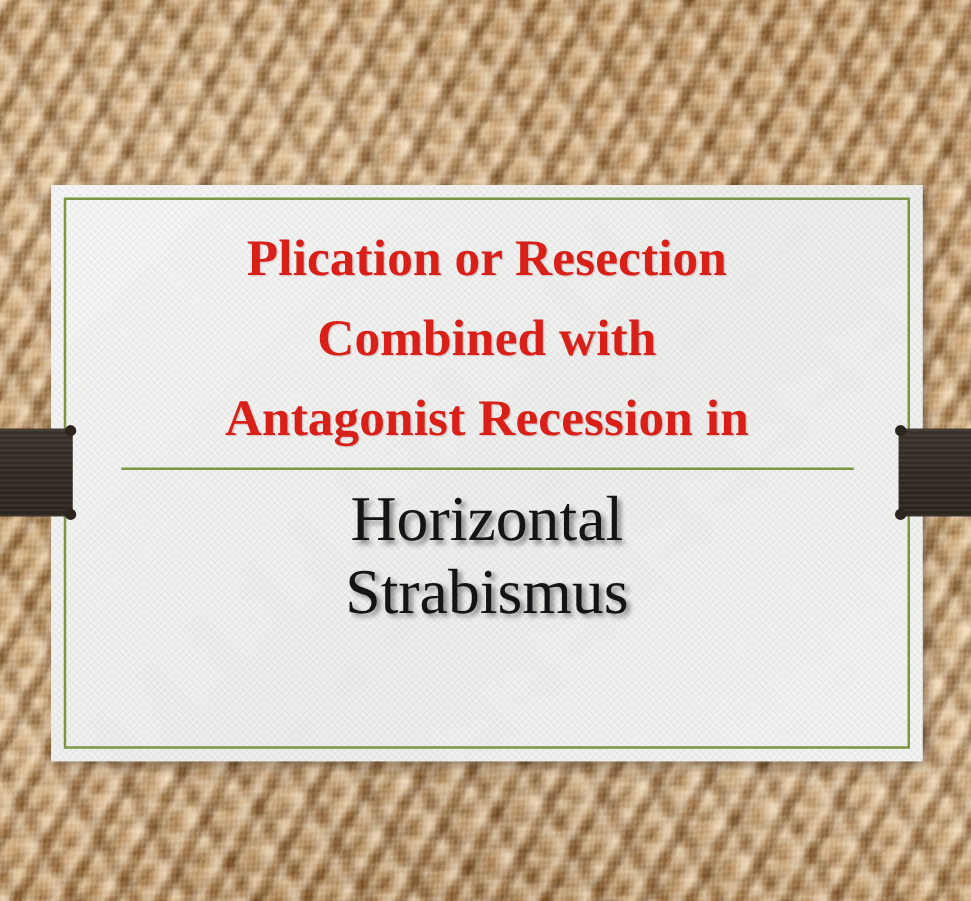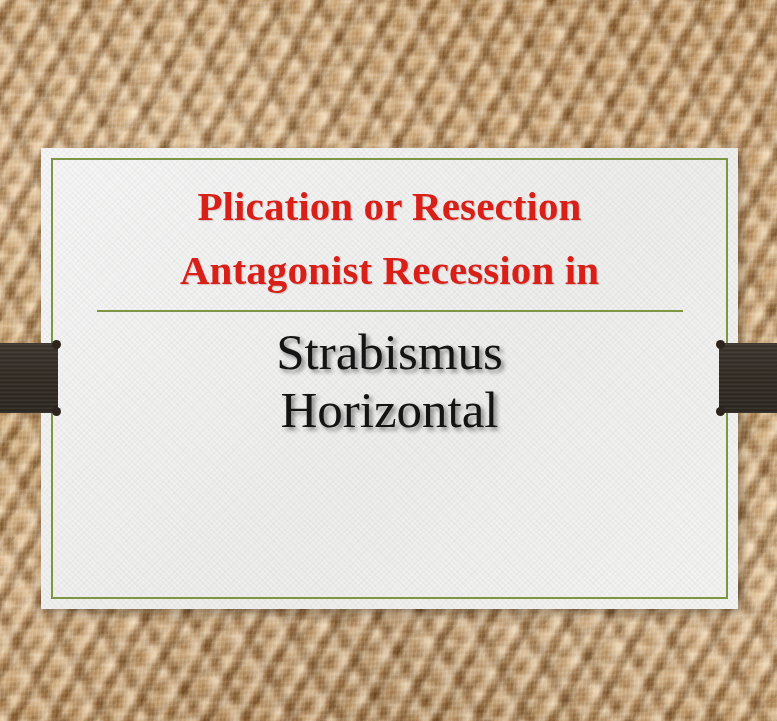--- a/index.html
+++ b/index.html
@@ -215,25 +215,26 @@
   </div>
 
   <div class="card">
     <div class="card-texture"></div>
     <div class="card-inner-border"></div>
 
     <div class="content">
 
       <div class="title-line l1">Plication or Resection</div>
 
+      <div class="title-line l2">Combined with</div>
 
       <div class="title-line l3">Antagonist Recession in</div>
 
       <div class="divider"></div>
 
+      <div class="subtitle-line s1">Horizontal</div>
+
       <div class="subtitle-line s2">Strabismus</div>
-
-      <div class="subtitle-line s1">Horizontal</div>
 
     </div>
   </div>
 
 </div>
 
 </body></html>

